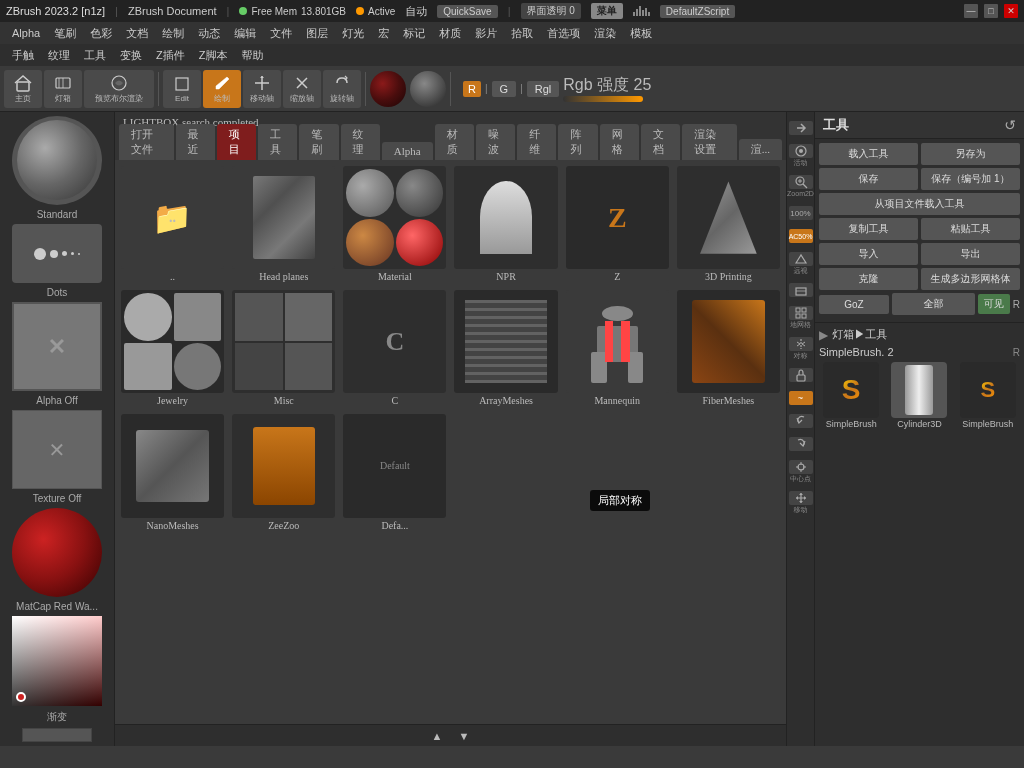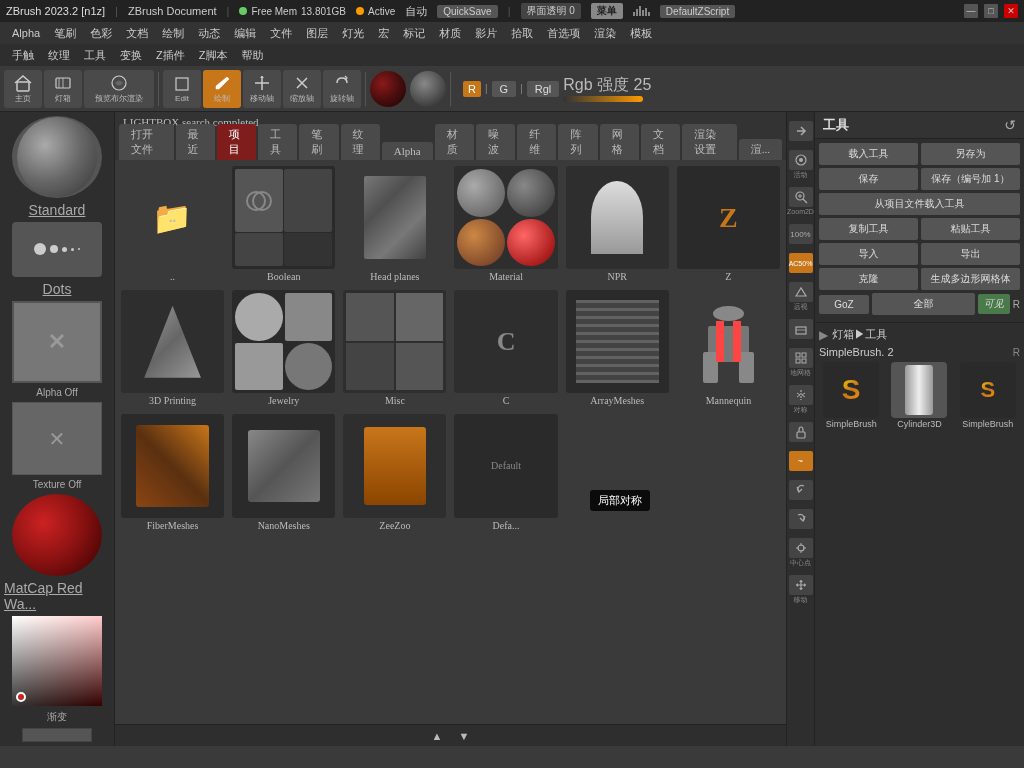--- a/index.html
+++ b/index.html
@@ -182,21 +182,21 @@
       width: 90px;
       height: 90px;
       background: #555;
       border-radius: 50%;
       display: flex;
       align-items: center;
       justify-content: center;
       cursor: pointer;
       overflow: hidden;
     }
-    .sidebar-label { font-size: 14px; color: #aaa; text-align: left; text-decoration: underline; }
+    .sidebar-label { font-size: 10px; color: #aaa; text-align: right; }
 
     .brush-preview {
       width: 90px;
       height: 60px;
       background: #555;
       border-radius: 4px;
       display: flex;
       align-items: center;
       justify-content: center;
     }
@@ -378,21 +378,20 @@
     }
     .rp-label { font-size: 10px; color: #aaa; }
     .rp-green-btn {
       background: #4a7a4a;
       color: #ddd;
       border: none;
       padding: 3px 6px;
       font-size: 10px;
       cursor: pointer;
       border-radius: 2px;
-      font-style: italic;
     }
 
     
     #tool-section {
       padding: 4px;
       border-top: 1px solid #222;
     }
     .tool-header {
       display: flex;
       align-items: center;
@@ -457,21 +456,21 @@
       background: #2e2e2e;
       display: flex;
       flex-direction: column;
       align-items: center;
       padding: 2px;
       gap: 2px;
       border-left: 1px solid #222;
     }
     .rs-icon {
       width: 24px;
-      height: 20px;
+      height: 14px;
       background: #444;
       border-radius: 2px;
       display: flex;
       align-items: center;
       justify-content: center;
       cursor: pointer;
       font-size: 10px;
       color: #aaa;
       margin-top: 7px;
     }
@@ -733,36 +732,20 @@
     <div id="file-grid">
 
       <div class="file-item">
         <div class="folder-thumb" style="background:#3a3a3a;">
           <span style="font-size:32px;color:#888">📁</span>
           <span style="position:absolute;color:#bbb;font-size:14px;font-weight:bold">..</span>
         </div>
         <div class="file-name">..</div>
       </div>
 
-      <div class="file-item">
-        <div class="folder-thumb" style="background:#2a2a2a;">
-          <div style="width:100%;height:100%;display:flex;flex-wrap:wrap;padding:3px;gap:1px">
-            <div style="flex:1 0 45%;background:#555;border-radius:2px;display:flex;align-items:center;justify-content:center;">
-              <svg width="30" height="30" viewBox="0 0 30 30">
-                  <circle cx="12" cy="15" r="9" fill="none" stroke="#888" stroke-width="2"></circle>
-                  <circle cx="18" cy="15" r="9" fill="none" stroke="#888" stroke-width="2"></circle>
-                </svg>
-            </div>
-            <div style="flex:1 0 45%;background:#444;border-radius:2px;"></div>
-            <div style="flex:1 0 45%;background:#444;border-radius:2px;"></div>
-            <div style="flex:1 0 45%;background:#333;border-radius:2px;"></div>
-          </div>
-        </div>
-        <div class="file-name">Boolean</div>
-      </div>
 
       <div class="file-item">
         <div class="folder-thumb" style="background:#3a3a3a;">
           <div style="width:100%;height:100%;display:flex;align-items:center;justify-content:center;">
             <div style="width:60%;height:80%;background:linear-gradient(135deg,#888,#555,#888,#444);border-radius:2px;opacity:0.8;"></div>
           </div>
         </div>
         <div class="file-name">Head planes</div>
       </div>
 
@@ -1037,21 +1020,21 @@
       </div>
       <div class="rp-btn-row">
         <button class="rp-btn">导入</button>
         <button class="rp-btn">导出</button>
       </div>
       <div class="rp-btn-row">
         <button class="rp-btn">克隆</button>
         <button class="rp-btn">生成多边形网格体</button>
       </div>
       <div class="rp-row">
-        <button class="rp-btn" style="width:50px">GoZ</button>
+        <button class="rp-btn" style="width:70px">GoZ</button>
         <button class="rp-btn" style="flex:1">全部</button>
         <button class="rp-green-btn">可见</button>
         <span class="rp-label">R</span>
       </div>
     </div>
 
     <div id="tool-section">
       <div class="tool-header">
         <span class="tool-arrow">▶</span>
         <span class="tool-title">灯箱▶工具</span>

